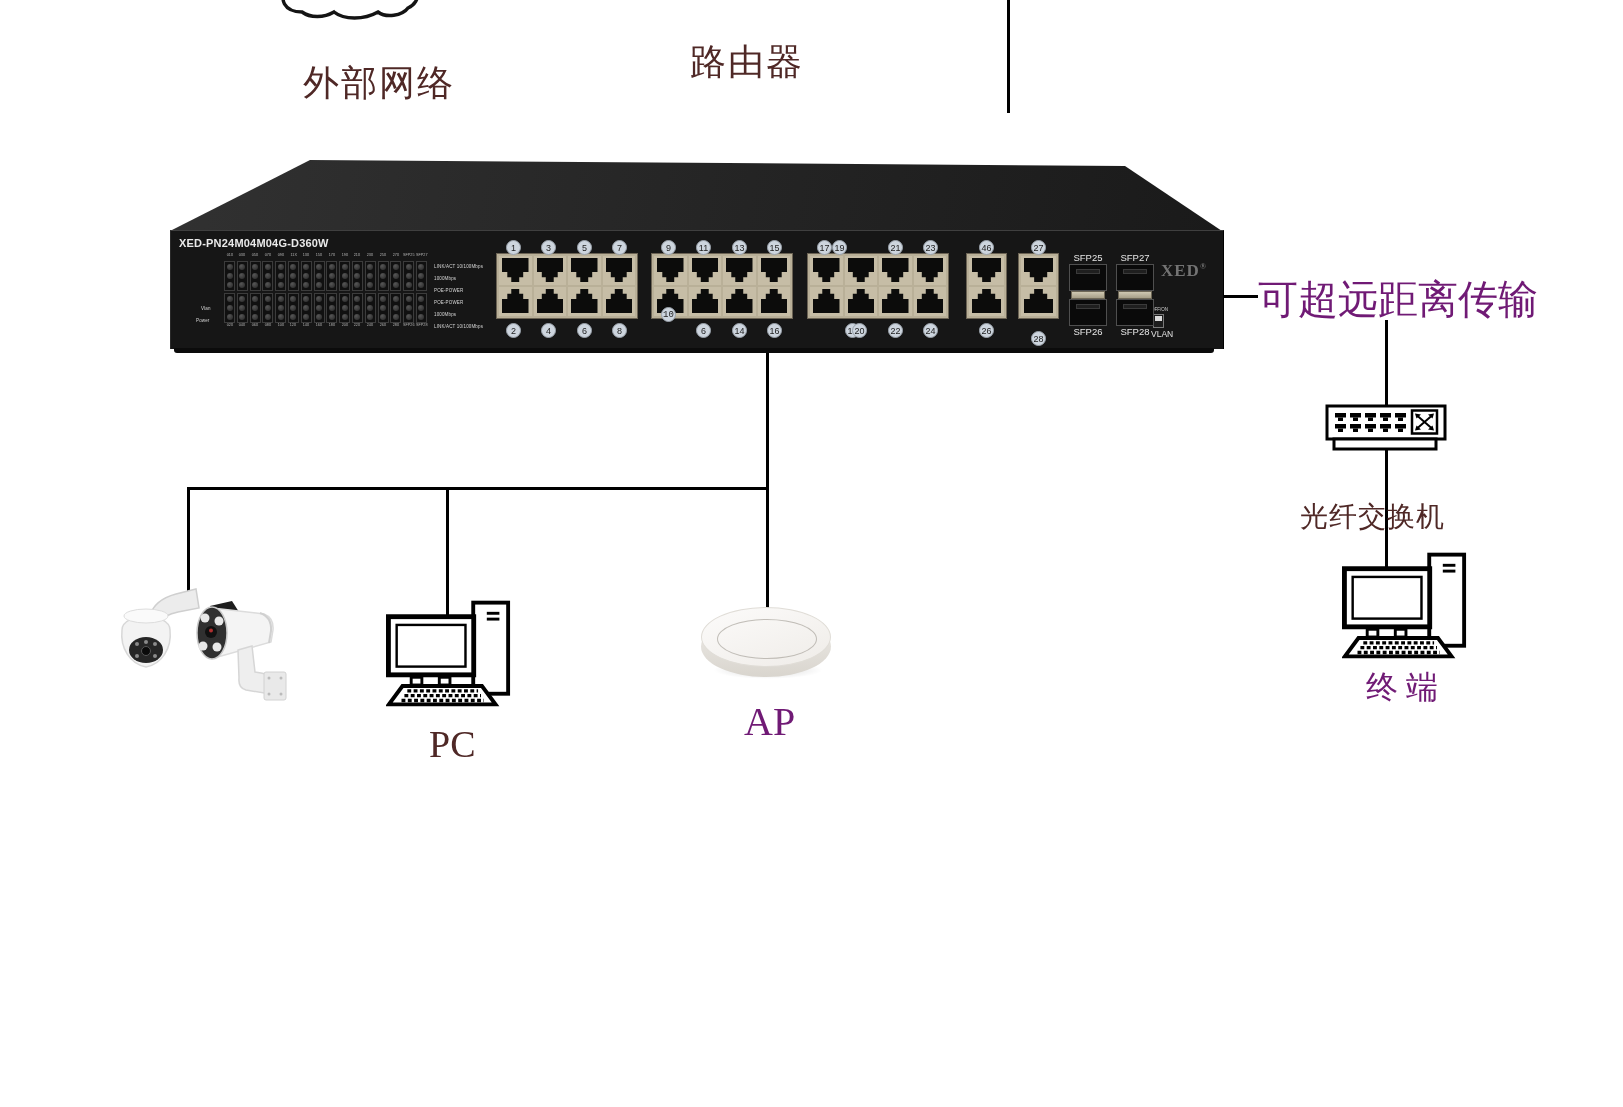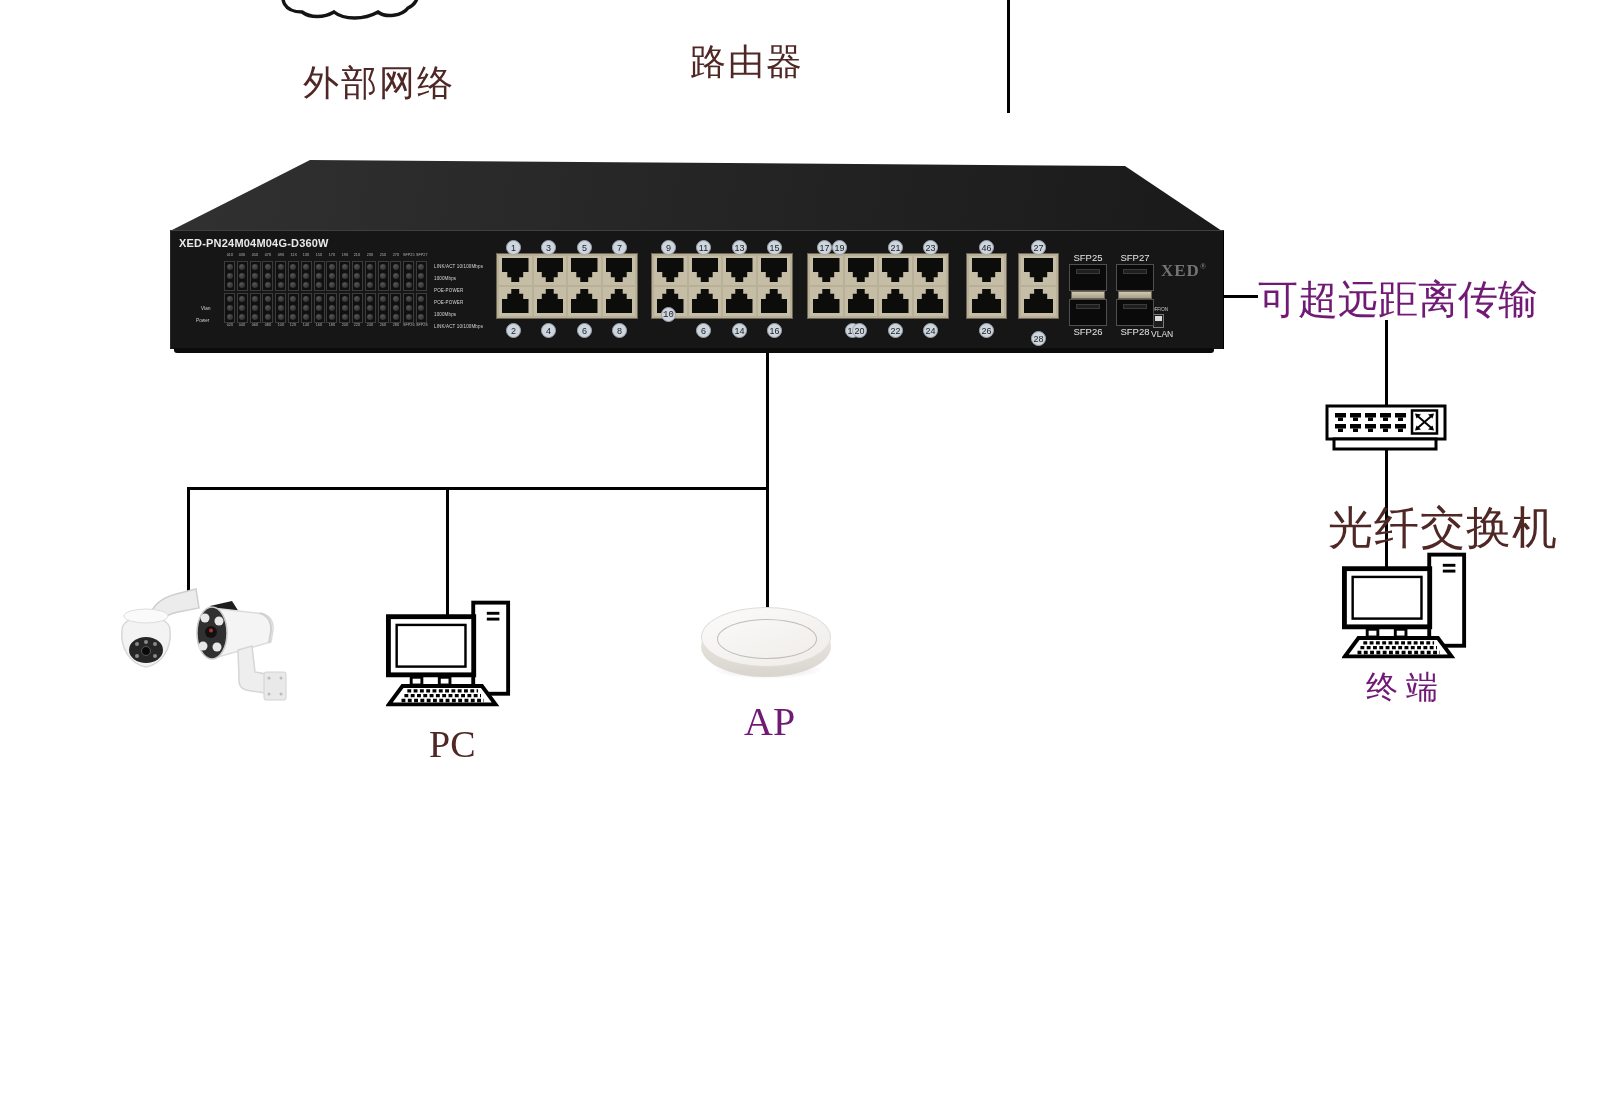--- a/index.html
+++ b/index.html
@@ -503,21 +503,21 @@
     <rect x="87" y="6.5" width="25" height="23" fill="#fff" stroke="#000" stroke-width="2.5"></rect>
     <line x1="92" y1="11.5" x2="107" y2="24.5" stroke="#000" stroke-width="2"></line>
     <line x1="107" y1="11.5" x2="92" y2="24.5" stroke="#000" stroke-width="2"></line>
     <polygon points="90,9.5 96,10.5 91.5,14.5" fill="#000"></polygon>
     <polygon points="109,9.5 103,10.5 107.5,14.5" fill="#000"></polygon>
     <polygon points="90,26.5 96,25.5 91.5,21.5" fill="#000"></polygon>
     <polygon points="109,26.5 103,25.5 107.5,21.5" fill="#000"></polygon>
     <rect x="9" y="35" width="102" height="10" fill="#fff" stroke="#000" stroke-width="3"></rect>
   </svg>
 
-  <div class="lbl maroon" style="left:1300px;top:498px;font-size:45px;letter-spacing:1px;margin-left:28px;">光纤交换机</div>
+  <div class="lbl maroon" style="left:1300px;top:498px;font-size:28px;letter-spacing:1px;">光纤交换机</div>
 
   <svg class="abs" style="left:1342px;top:552px;width:126px;height:108px;" viewBox="0 0 130 110">
     <rect x="90" y="2" width="36" height="94" fill="#fff" stroke="#000" stroke-width="4"></rect>
     <line x1="104" y1="13" x2="117" y2="13" stroke="#000" stroke-width="3"></line>
     <line x1="104" y1="19" x2="117" y2="19" stroke="#000" stroke-width="3"></line>
     <rect x="2.5" y="16.5" width="88" height="60" fill="#fff" stroke="#000" stroke-width="5"></rect>
     <rect x="11" y="25" width="71" height="43" fill="#fff" stroke="#000" stroke-width="2.5"></rect>
     <rect x="26" y="79" width="11" height="8" fill="#fff" stroke="#000" stroke-width="3"></rect>
     <rect x="55" y="79" width="11" height="8" fill="#fff" stroke="#000" stroke-width="3"></rect>
     <polygon points="17,88 99,88 113,107 3,107" fill="#fff" stroke="#000" stroke-width="4"></polygon>

